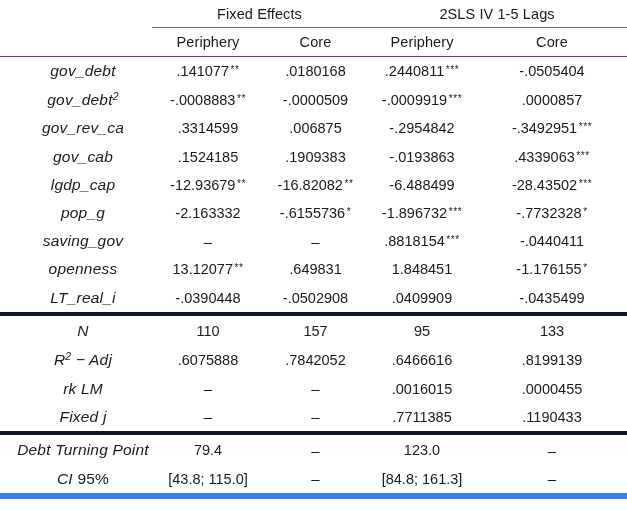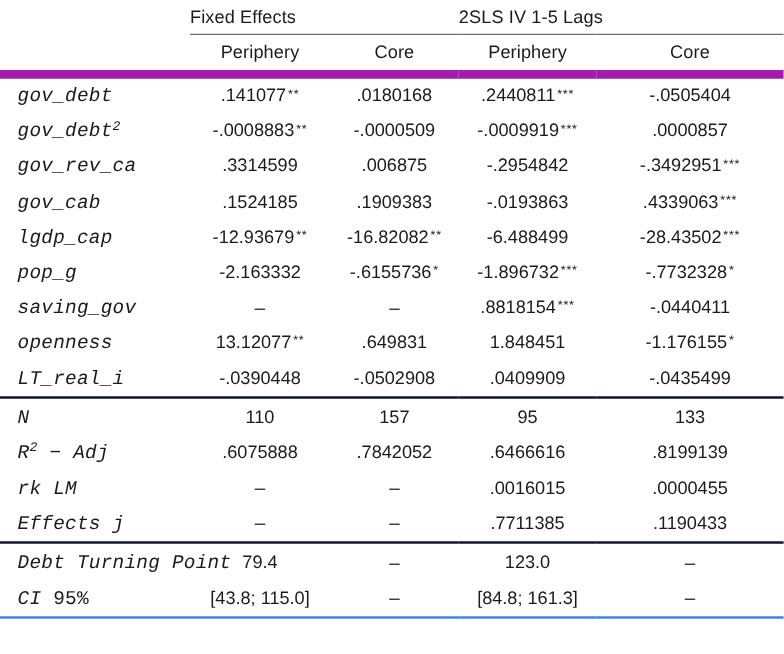--- a/index.html
+++ b/index.html
@@ -37,50 +37,50 @@
   col.c-v4    { width: 150px; }
 
   
   th {
     font-weight: normal;
     padding: 0;
   }
   .grp-head {
     font-family: "Liberation Sans", sans-serif;
     font-size: 14.5px;
-    text-align: left;
+    text-align: center;
     padding: 6px 0 5px 0;
     border-bottom: 1px solid #6e6e6e;
     letter-spacing: 0.1px;
   }
   .grp-blank {
     border-bottom: none;
   }
   .sub-head {
     font-family: "Liberation Sans", sans-serif;
     font-size: 14.5px;
     text-align: center;
     padding: 6px 0 6px 0;
     letter-spacing: 0.1px;
   }
   tr.subhead-row > * {
-    border-bottom: 7px solid #a21caf;
+    border-bottom: 1px solid #a21caf;
   }
 
   
   td {
     padding: 0;
     font-size: 14px;
     vertical-align: middle;
   }
   .rowlabel {
-    font-family: Liberation Mono, monospace;
+    font-family: Liberation Sans, sans-serif;
     font-style: italic;
     font-size: 15.5px;
-    text-align: left;
+    text-align: center;
     padding: 5.1px 0 5.1px 14px;
     white-space: nowrap;
     letter-spacing: 0.2px;
   }
   .val {
     font-family: "Liberation Sans", sans-serif;
     font-size: 14.5px;
     text-align: center;
     padding: 5.1px 0 5.1px 0;
     white-space: nowrap;
@@ -102,24 +102,24 @@
     vertical-align: 5px;
     font-style: italic;
   }
   
   .upright {
     font-style: normal;
   }
 
   
   tr.section-end > td {
-    border-bottom: 2px solid #0f172a;
+    border-bottom: 4px solid #0f172a;
   }
   tr.table-end > td {
-    border-bottom: 2px solid #3b82f6;
+    border-bottom: 6px solid #3b82f6;
   }
   tr.section-start > td {
     padding-top: 6.5px;
   }
 </style>
 </head>
 <body>
 
 <div class="table-wrap">
   <table class="regtable">
@@ -223,21 +223,21 @@
           <td class="val"><span>.8199139</span></td>
         </tr>
         <tr>
           <td class="rowlabel">rk LM</td>
           <td class="val"><span class="dash">–</span></td>
           <td class="val"><span class="dash">–</span></td>
           <td class="val"><span>.0016015</span></td>
           <td class="val"><span>.0000455</span></td>
         </tr>
         <tr class="section-end">
-          <td class="rowlabel">Effects j</td>
+          <td class="rowlabel">Fixed j</td>
           <td class="val"><span class="dash">–</span></td>
           <td class="val"><span class="dash">–</span></td>
           <td class="val"><span>.7711385</span></td>
           <td class="val"><span>.1190433</span></td>
         </tr>
         <tr class="section-start">
           <td class="rowlabel">Debt Turning Point</td>
           <td class="val"><span>79.4</span></td>
           <td class="val"><span class="dash">–</span></td>
           <td class="val"><span>123.0</span></td>

